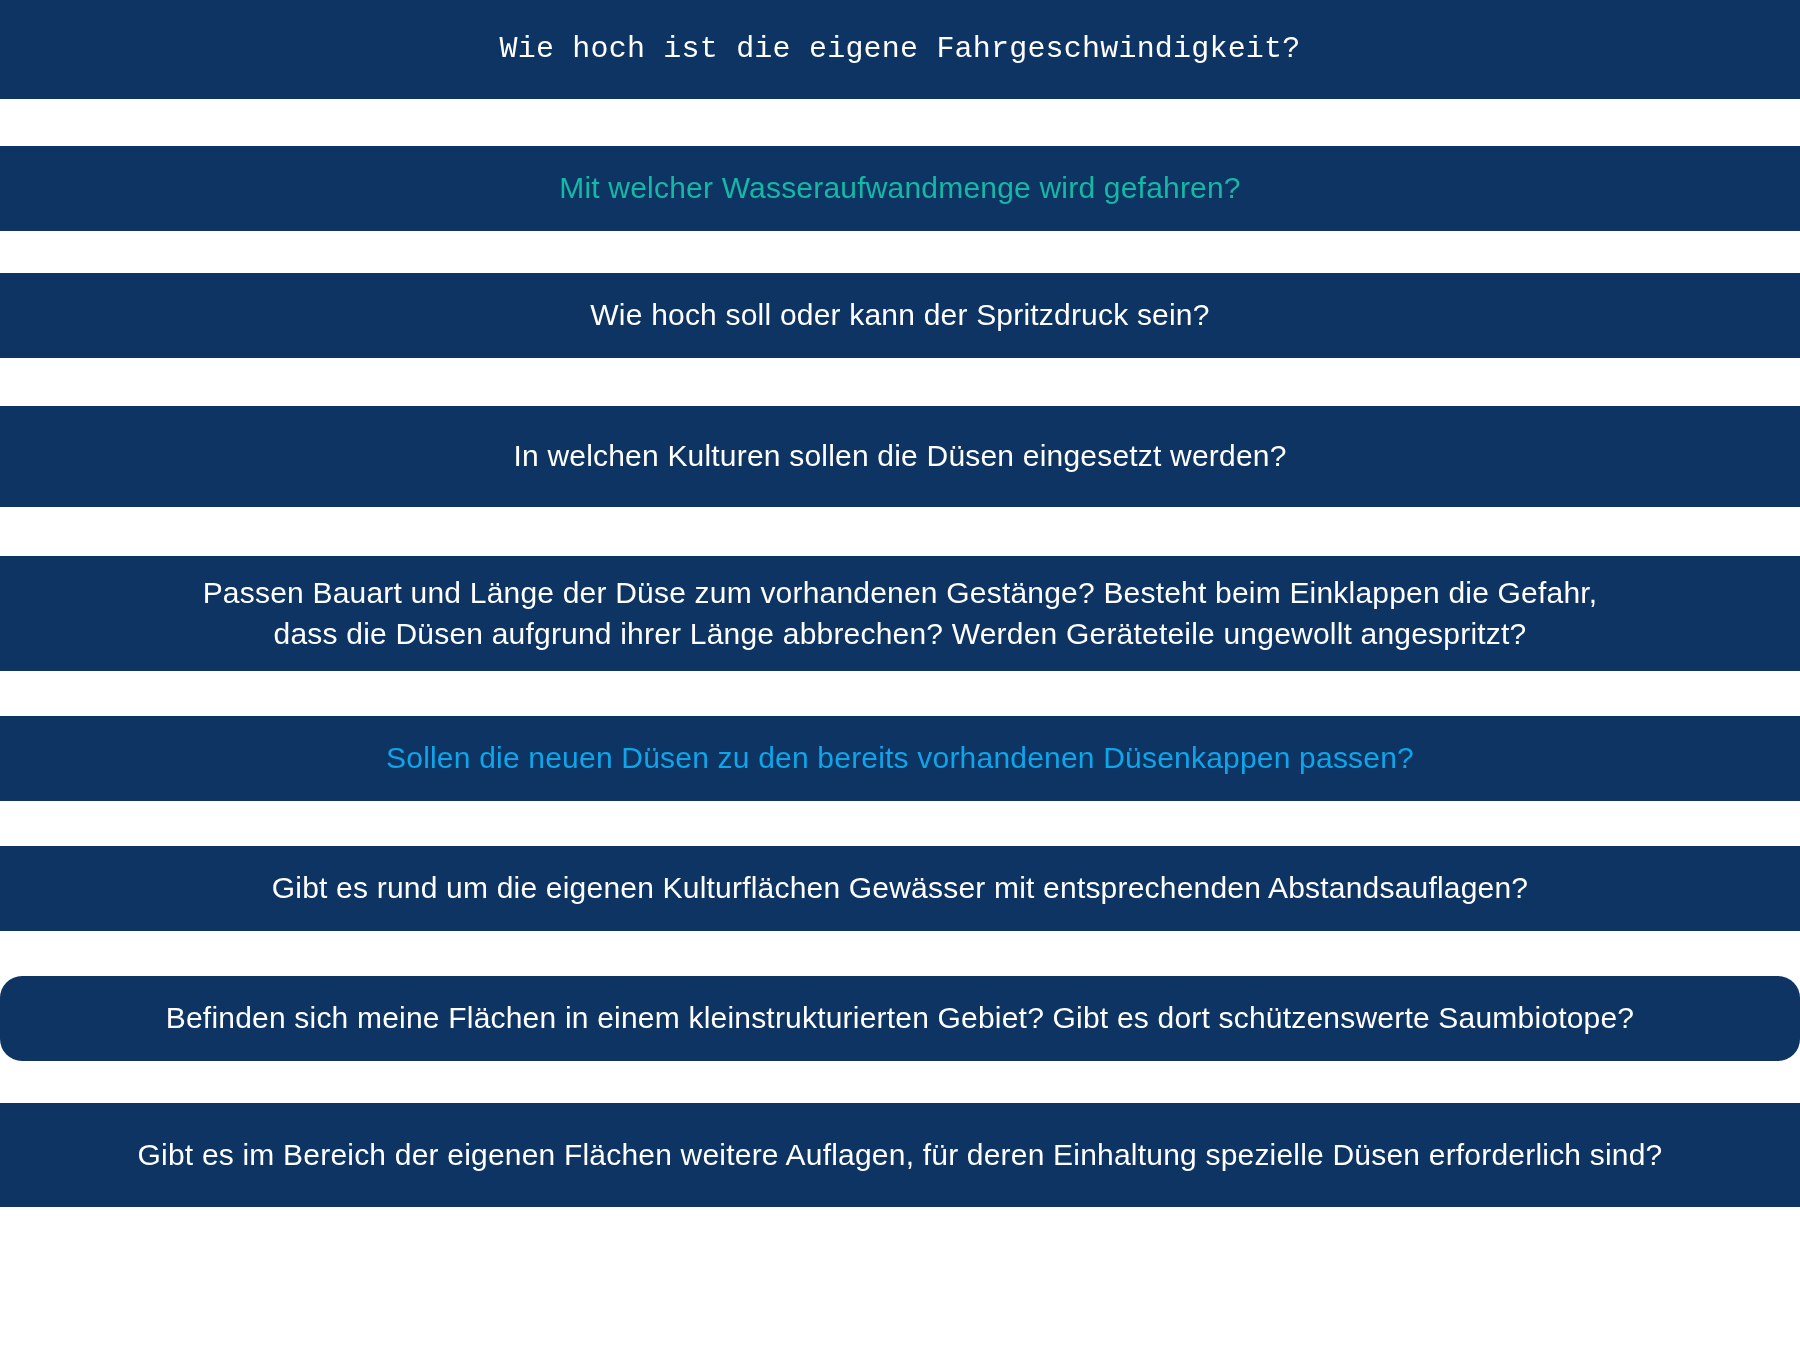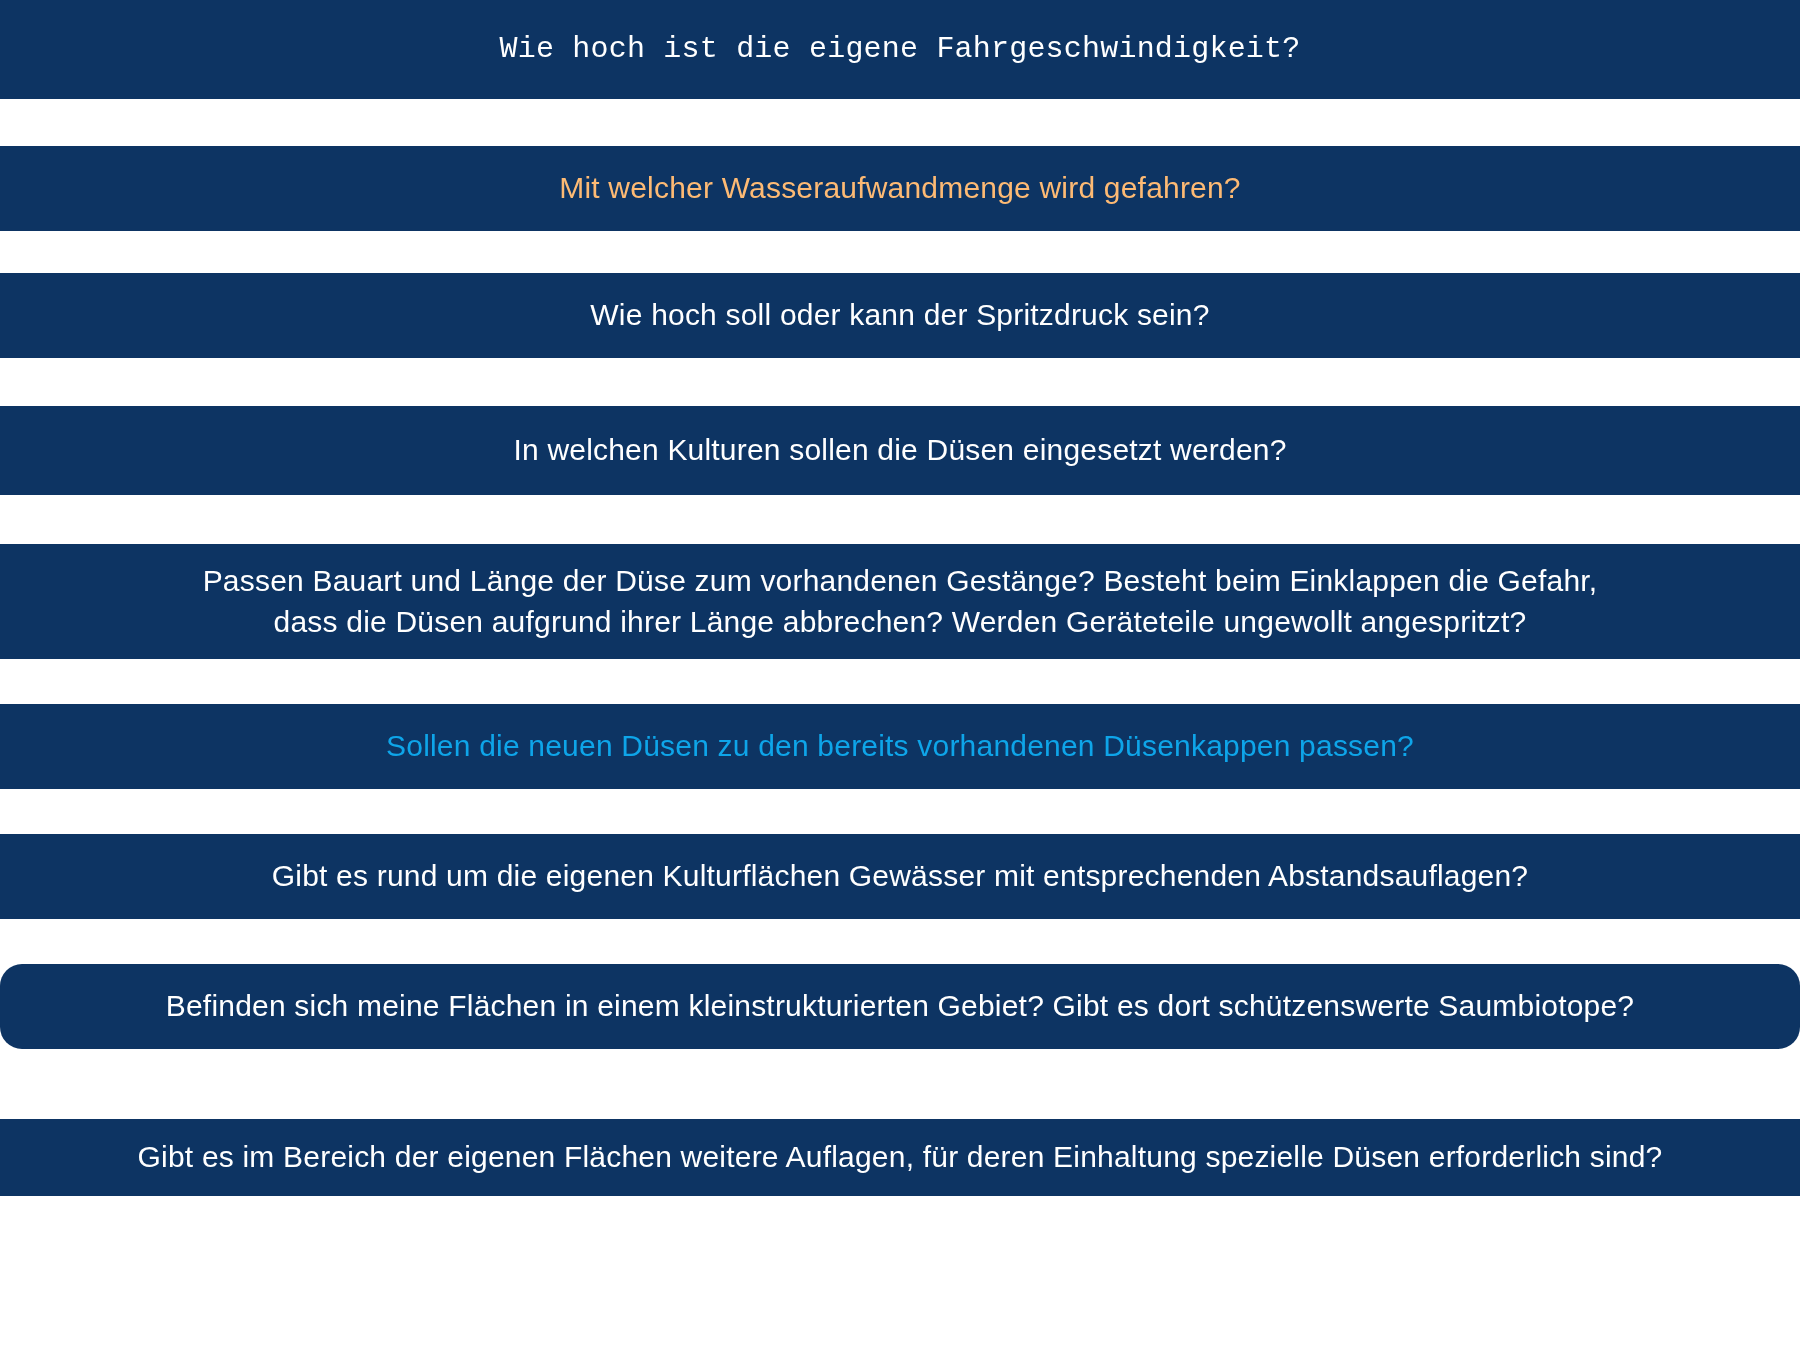--- a/index.html
+++ b/index.html
@@ -45,43 +45,43 @@
 </style>
 </head>
 <body style="background: rgb(255, 255, 255);">
 
 <div class="question-list" id="question-list">
     <div class="question-bar" style="background: rgb(13, 52, 99); height: 99px; font-family: Liberation Mono, monospace;">
       <span class="question-text" style="color: rgb(255, 255, 255);">Wie hoch ist die eigene Fahrgeschwindigkeit?</span>
     </div>
     <div class="gap" style="height: 47px; background: rgb(255, 255, 255);"></div>
     <div class="question-bar" style="background: rgb(13, 52, 99); height: 85px;">
-      <span class="question-text" style="color: #fdba74;">Mit welcher Wasseraufwandmenge wird gefahren?</span>
+      <span class="question-text" style="color: #14b8a6;">Mit welcher Wasseraufwandmenge wird gefahren?</span>
     </div>
     <div class="gap" style="height: 42px; background: rgb(255, 255, 255);"></div>
     <div class="question-bar" style="background: rgb(13, 52, 99); height: 85px;">
       <span class="question-text" style="color: rgb(255, 255, 255);">Wie hoch soll oder kann der Spritzdruck sein?</span>
     </div>
     <div class="gap" style="height: 48px; background: rgb(255, 255, 255);"></div>
-    <div class="question-bar" style="background: rgb(13, 52, 99); height: 89px;">
+    <div class="question-bar" style="background: rgb(13, 52, 99); height: 101px;">
       <span class="question-text" style="color: rgb(255, 255, 255);">In welchen Kulturen sollen die Düsen eingesetzt werden?</span>
     </div>
     <div class="gap" style="height: 49px; background: rgb(255, 255, 255);"></div>
     <div class="question-bar" style="background: rgb(13, 52, 99); height: 115px;">
       <span class="question-text" style="color: rgb(255, 255, 255); max-width: 1460px; margin: 8px auto;">Passen Bauart und Länge der Düse zum vorhandenen Gestänge? Besteht beim Einklappen die Gefahr, dass die Düsen aufgrund ihrer Länge abbrechen? Werden Geräteteile ungewollt angespritzt?</span>
     </div>
     <div class="gap" style="height: 45px; background: rgb(255, 255, 255);"></div>
     <div class="question-bar" style="background: rgb(13, 52, 99); height: 85px;">
       <span class="question-text" style="color: #0ea5e9;">Sollen die neuen Düsen zu den bereits vorhandenen Düsenkappen passen?</span>
     </div>
     <div class="gap" style="height: 45px; background: rgb(255, 255, 255);"></div>
     <div class="question-bar" style="background: rgb(13, 52, 99); height: 85px;">
       <span class="question-text" style="color: rgb(255, 255, 255);">Gibt es rund um die eigenen Kulturflächen Gewässer mit entsprechenden Abstandsauflagen?</span>
     </div>
     <div class="gap" style="height: 45px; background: rgb(255, 255, 255);"></div>
     <div class="question-bar" style="background: rgb(13, 52, 99); height: 85px; border-radius: 22px;">
       <span class="question-text" style="color: rgb(255, 255, 255);">Befinden sich meine Flächen in einem kleinstrukturierten Gebiet? Gibt es dort schützenswerte Saumbiotope?</span>
     </div>
     <div class="gap" style="height: 42px; background: rgb(255, 255, 255);"></div>
-    <div class="question-bar" style="background: rgb(13, 52, 99); height: 77px; margin-top: 28px;">
+    <div class="question-bar" style="background: rgb(13, 52, 99); height: 104px;">
       <span class="question-text" style="color: rgb(255, 255, 255);">Gibt es im Bereich der eigenen Flächen weitere Auflagen, für deren Einhaltung spezielle Düsen erforderlich sind?</span>
     </div>
   </div>
 
 </body></html>

